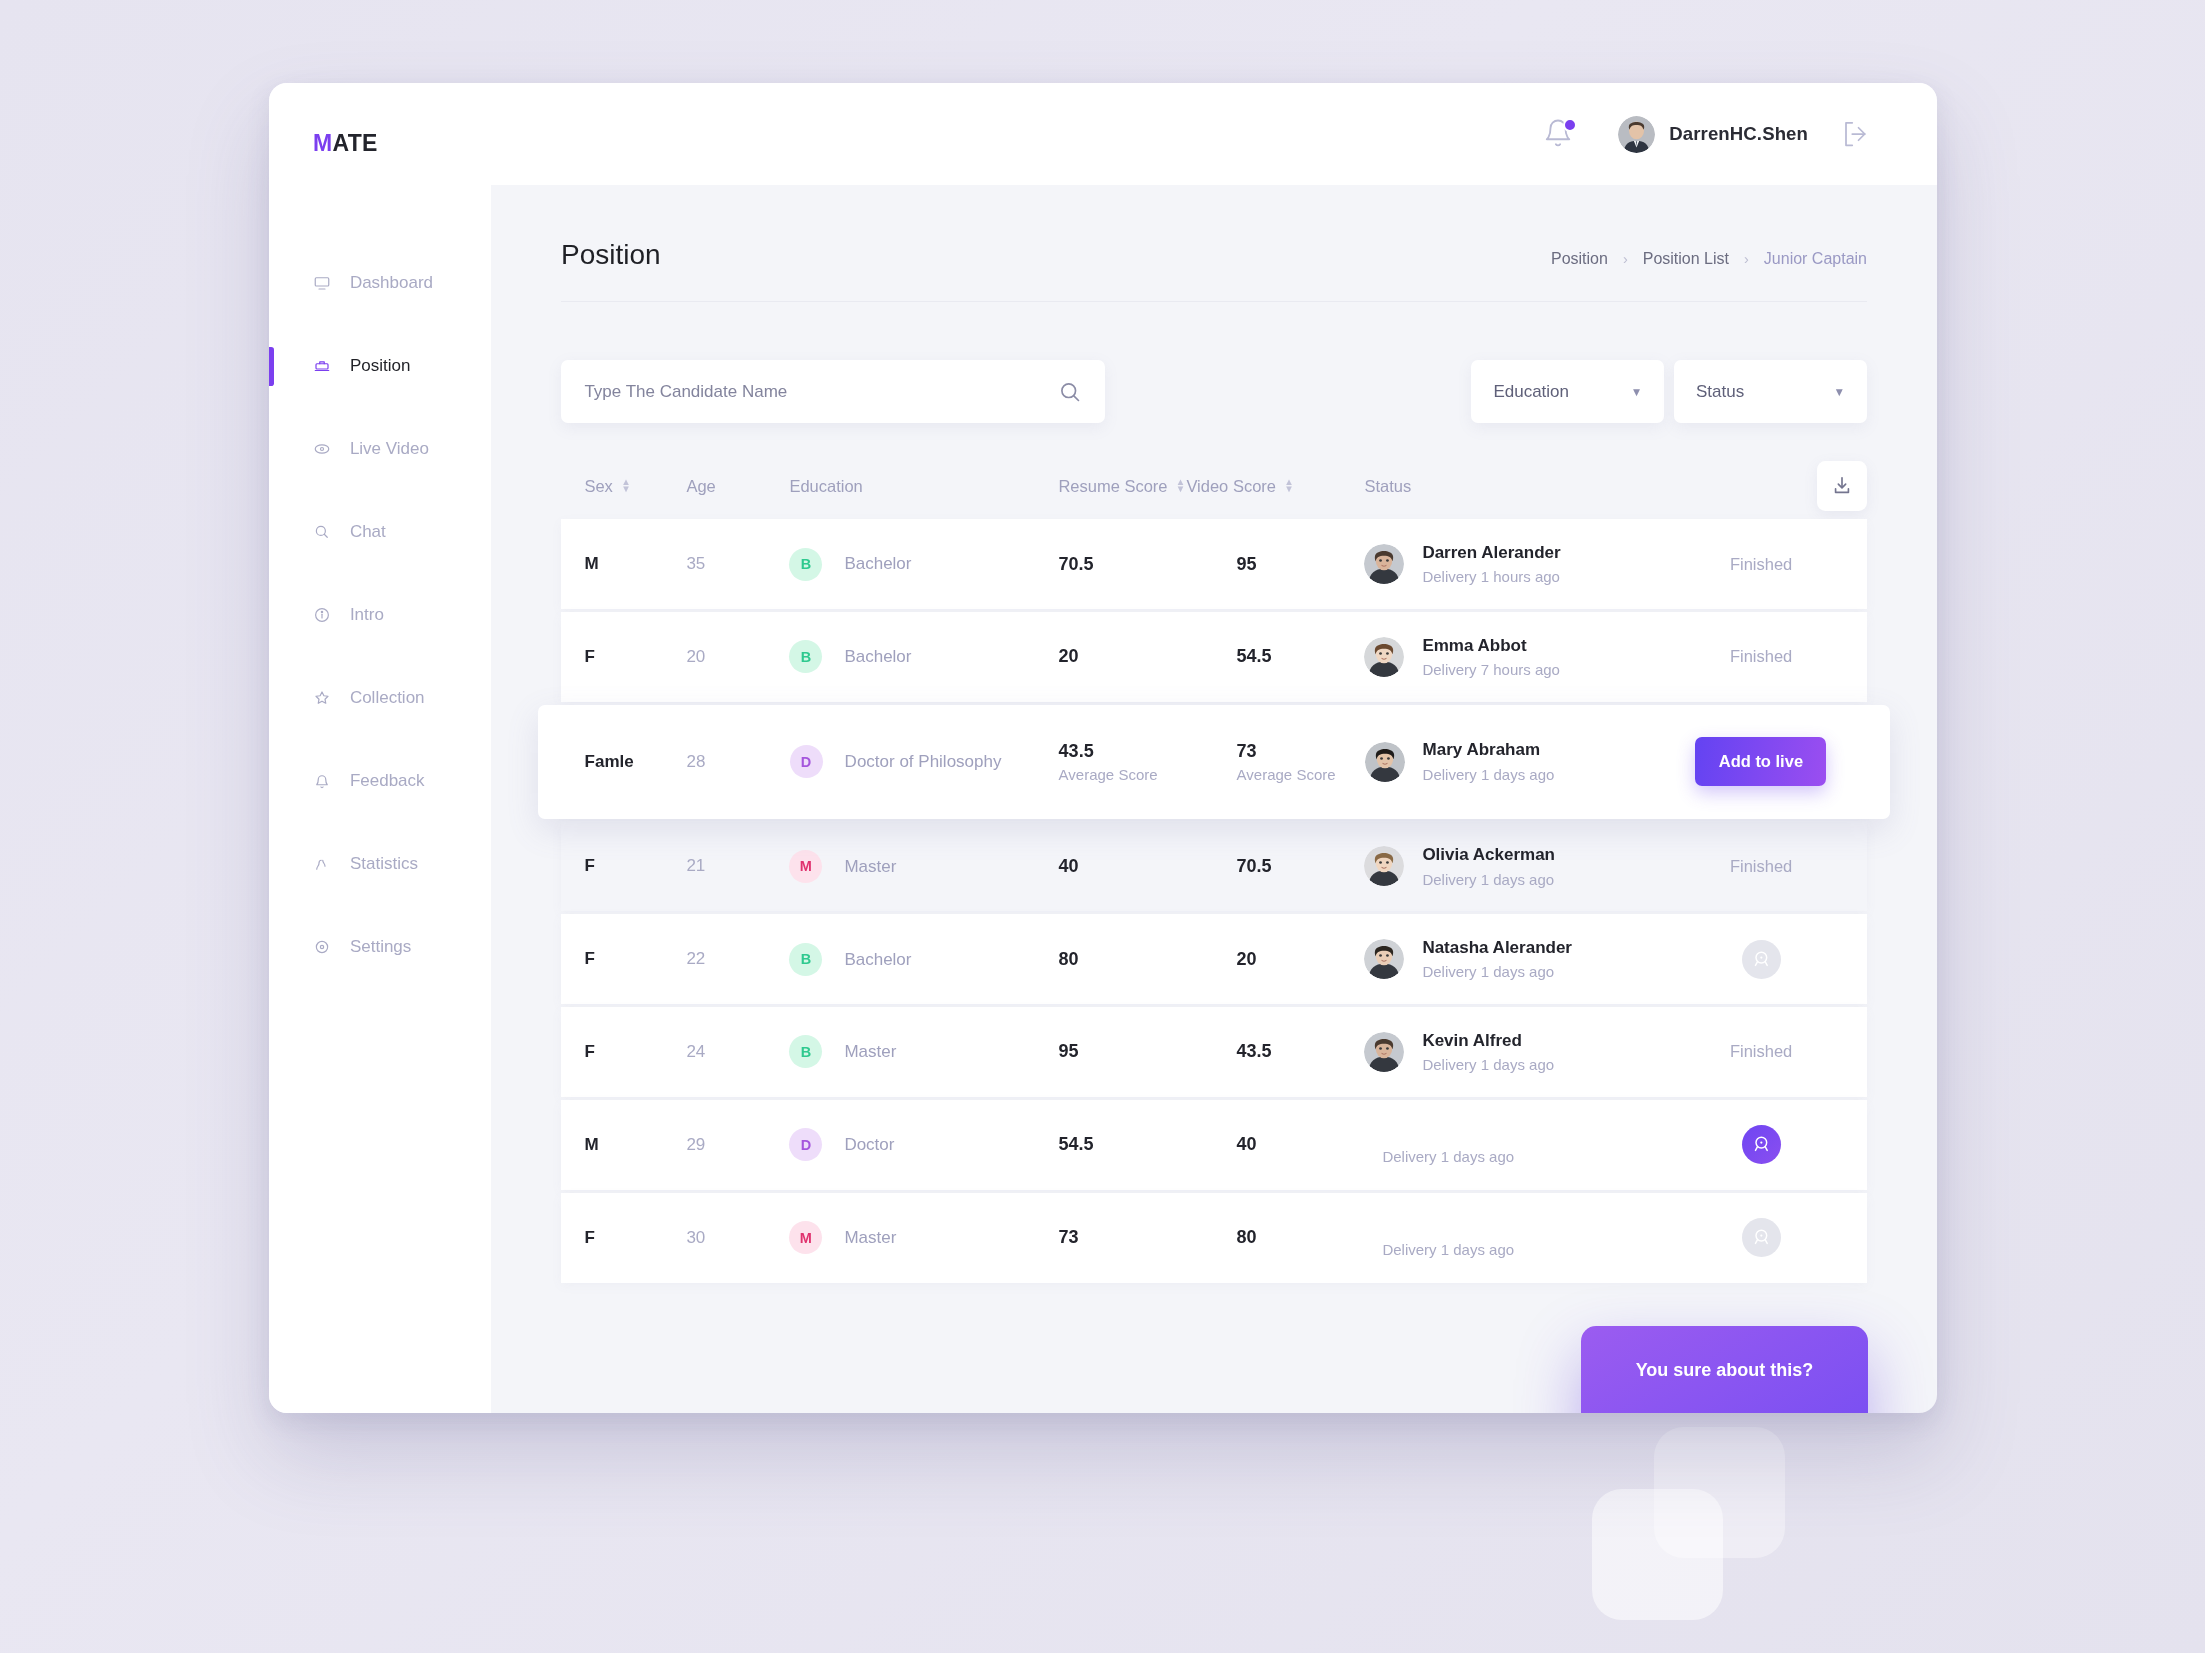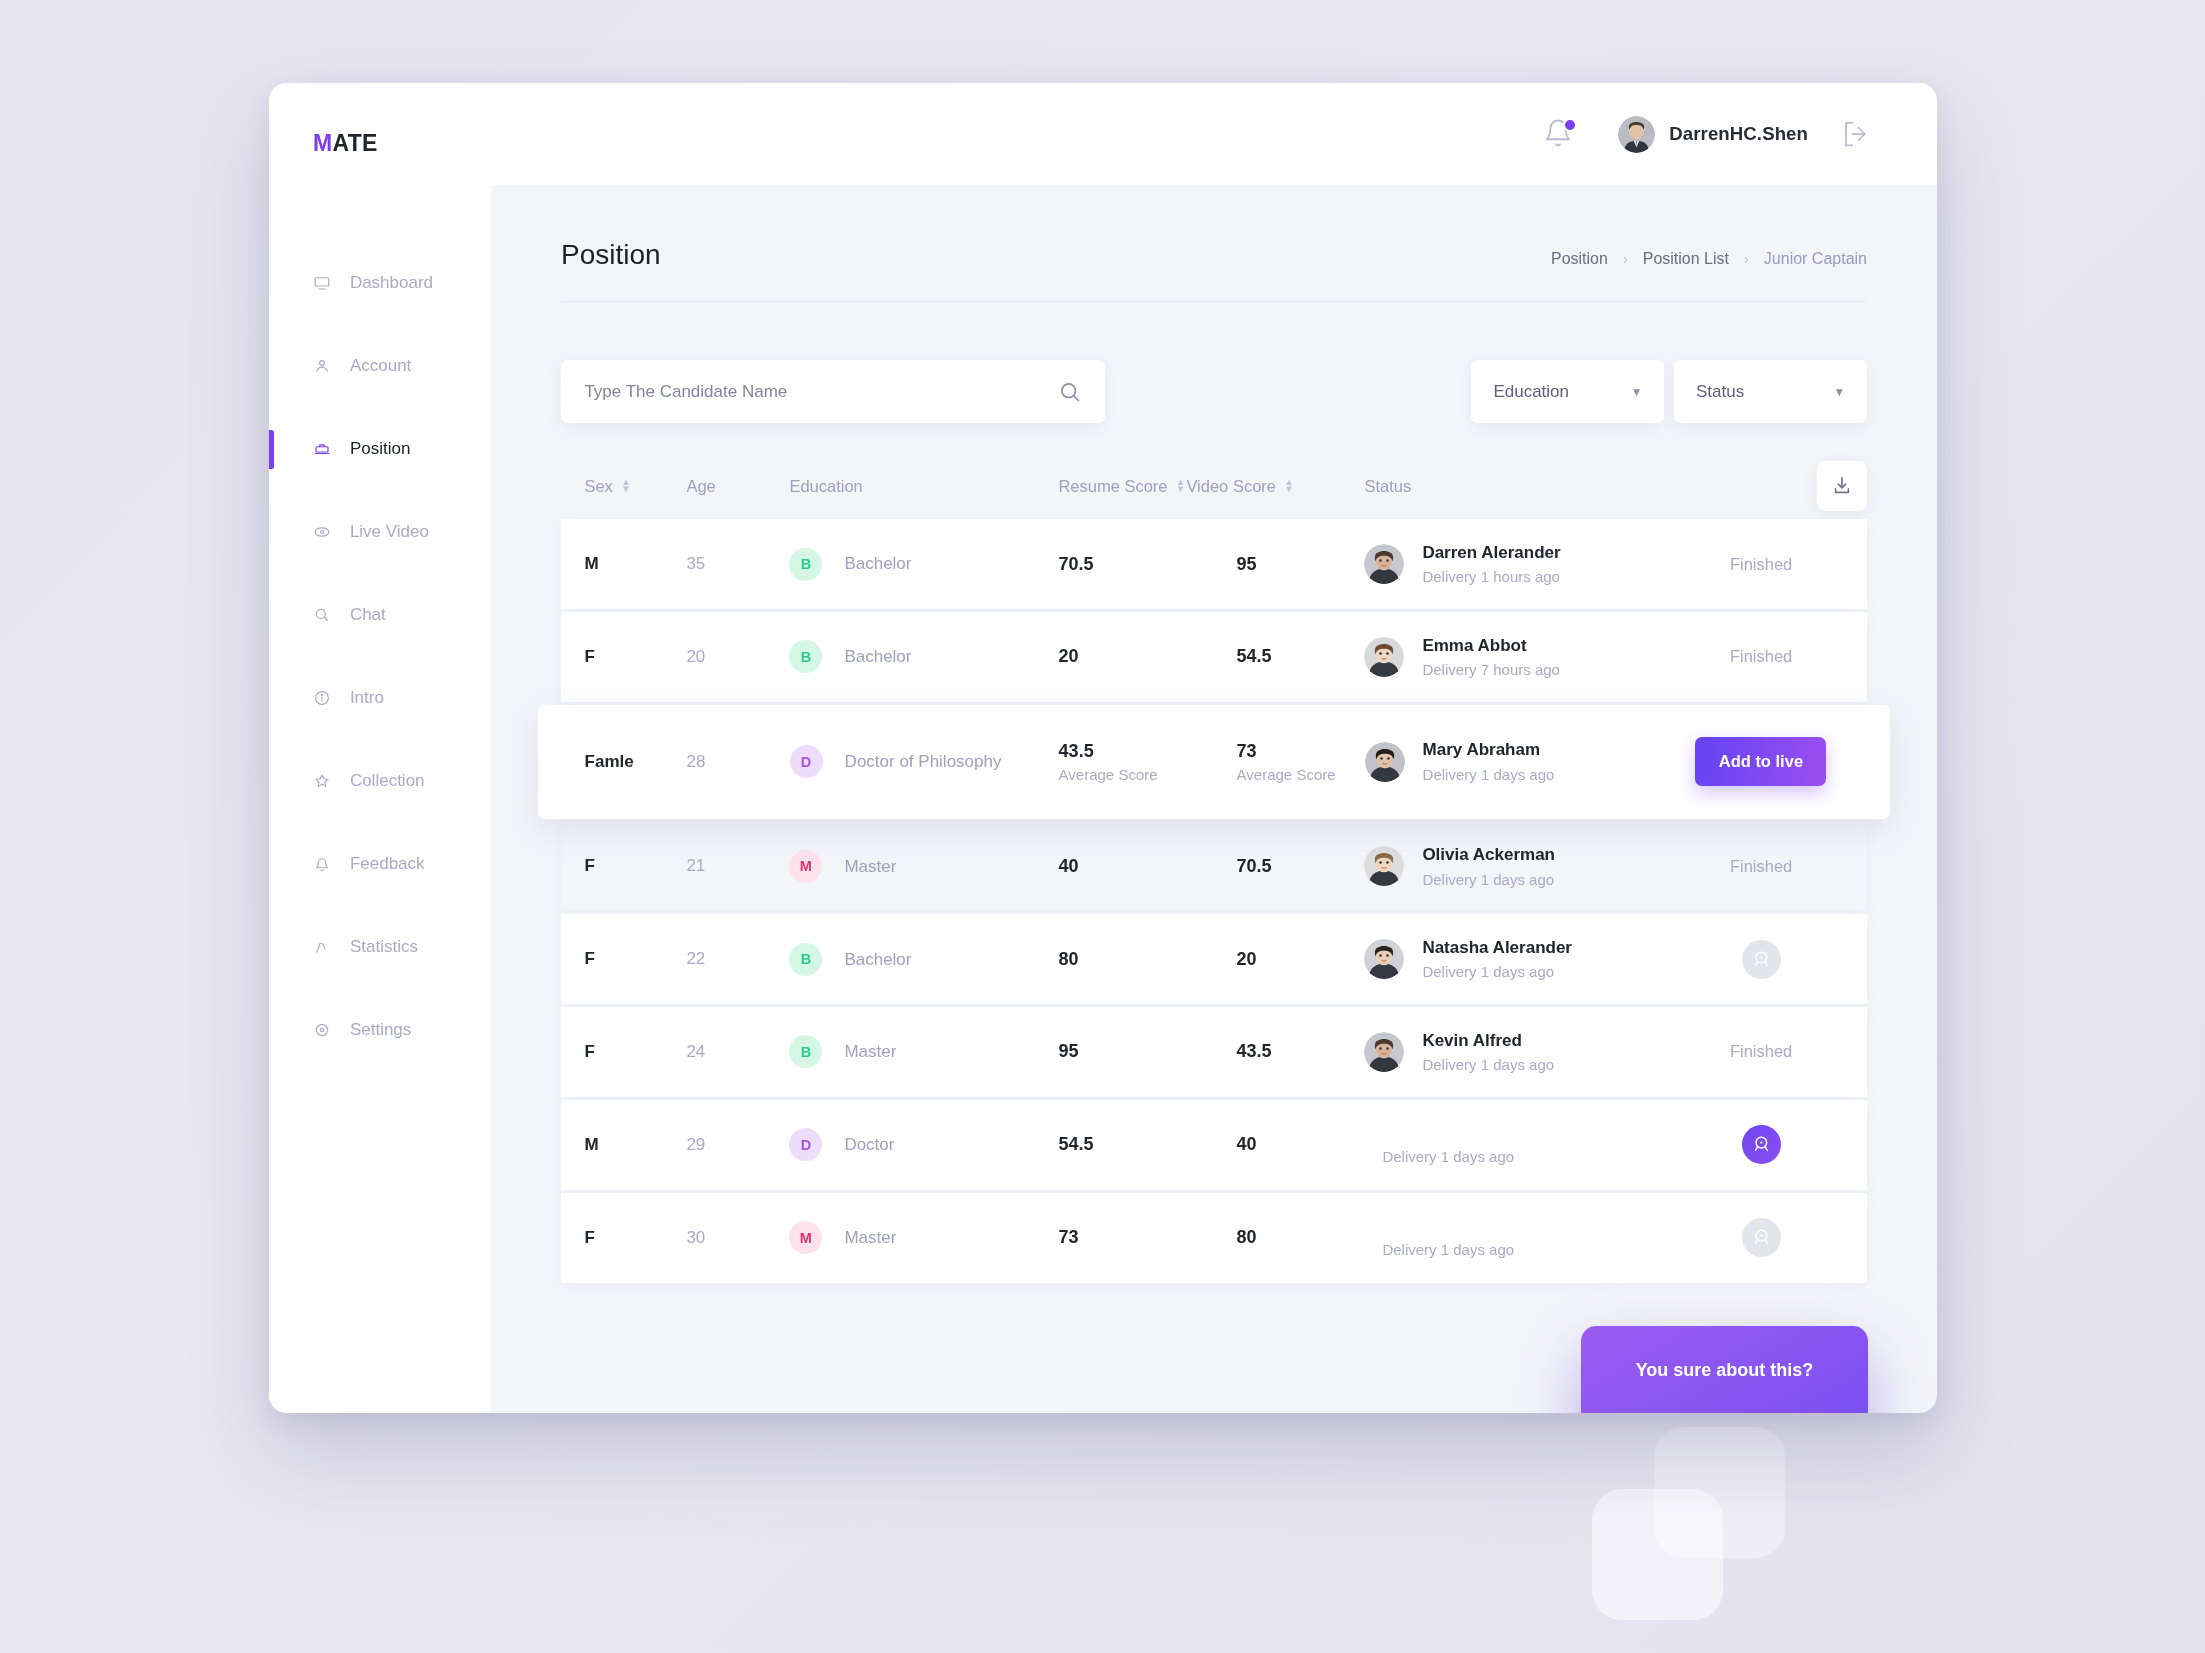--- a/index.html
+++ b/index.html
@@ -216,29 +216,20 @@
       <div class="logo"><span class="m">M</span><span>ATE</span></div>
       <nav class="nav" id="nav">
   <div class="nav-item ">
     <span class="ico">
               <svg viewBox="0 0 24 24" fill="none" stroke="currentColor" stroke-width="1.6" stroke-linecap="round" stroke-linejoin="round">
                 <rect x="3" y="5" width="18" height="11" rx="1.5"></rect>
                 <path d="M8 20h8"></path>
               </svg>
             </span>
     <span class="lbl">Dashboard</span>
-  </div>
-  <div class="nav-item ">
-    <span class="ico">
-              <svg viewBox="0 0 24 24" fill="none" stroke="currentColor" stroke-width="1.6" stroke-linecap="round" stroke-linejoin="round">
-                <circle cx="12" cy="8" r="3.2"></circle>
-                <path d="M5 19c1.2-4 4-5.5 7-5.5s5.8 1.5 7 5.5"></path>
-              </svg>
-            </span>
-    <span class="lbl">Account</span>
   </div>
   <div class="nav-item active">
     <span class="ico">
               <svg viewBox="0 0 24 24" fill="none" stroke="currentColor" stroke-width="1.6" stroke-linecap="round" stroke-linejoin="round">
                 <rect x="4" y="9" width="16" height="7" rx="1.2"></rect>
                 <path d="M9 9V6.5h6V9"></path>
                 <path d="M3 18h18"></path>
               </svg>
             </span>
     <span class="lbl">Position</span>

